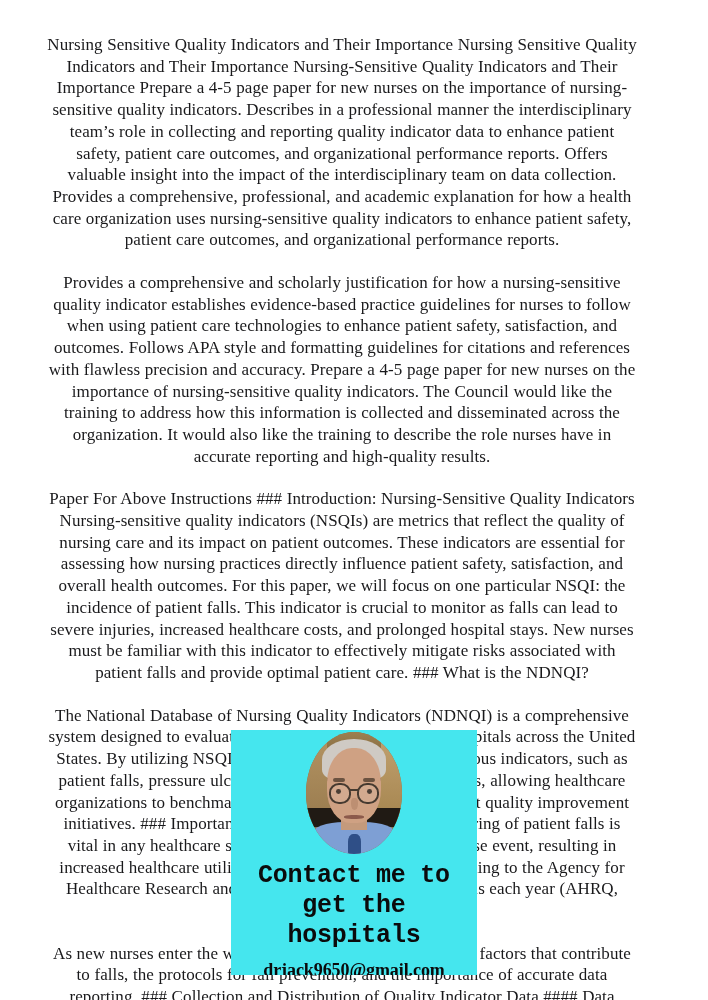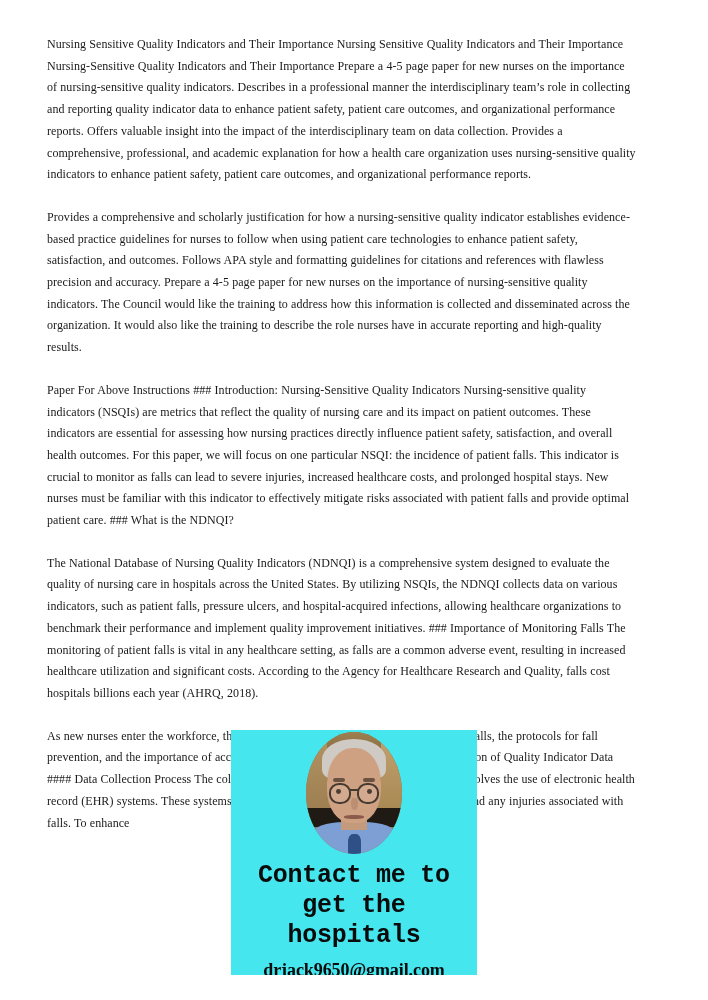--- a/index.html
+++ b/index.html
@@ -23,24 +23,24 @@
 
   #doc-body {
     position: absolute;
     left: 47px;
     top: 34px;
     width: 590px;
   }
 
   .para {
     margin: 0 0 21px 0;
-    font-size: 12px;
+    font-size: 17px;
     line-height: 21.7px;
     color: #19191b;
-    text-align: left;
+    text-align: center;
     letter-spacing: 0.005em;
     word-spacing: 0.01em;
   }
   .para:last-child { margin-bottom: 0; }
 
   
   #contact-overlay {
     position: absolute;
     left: 231px;
     top: 730px;

